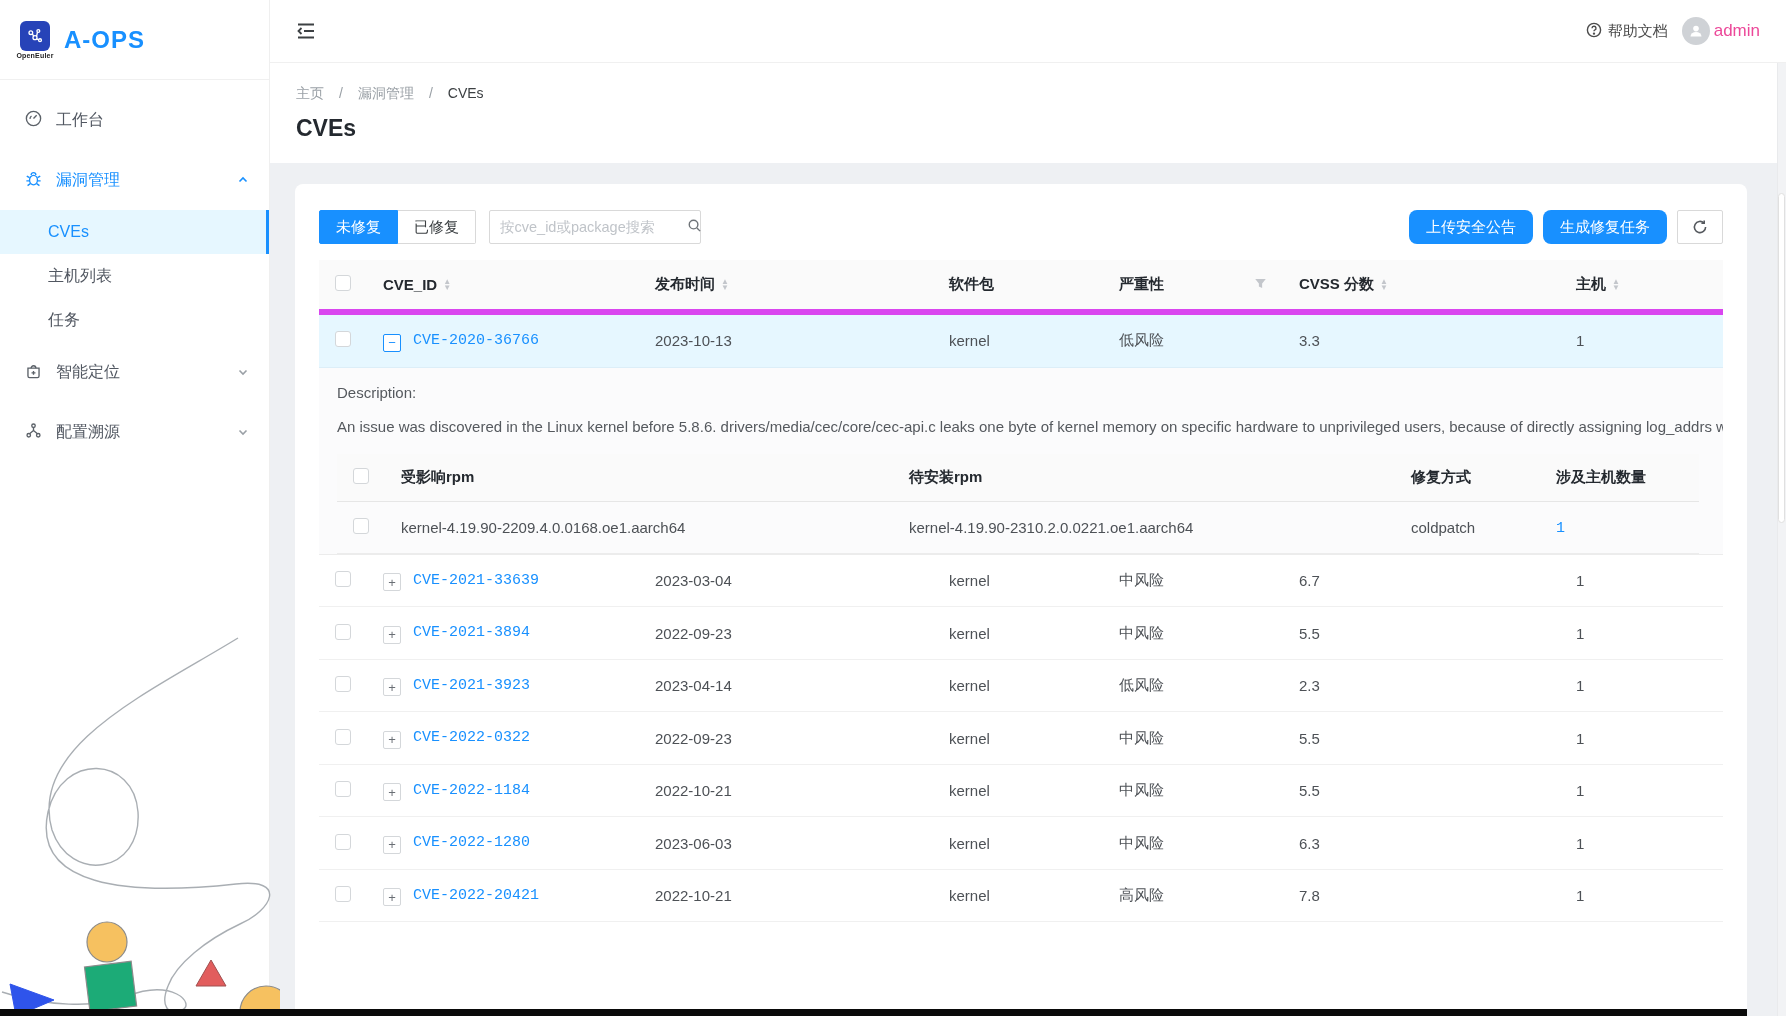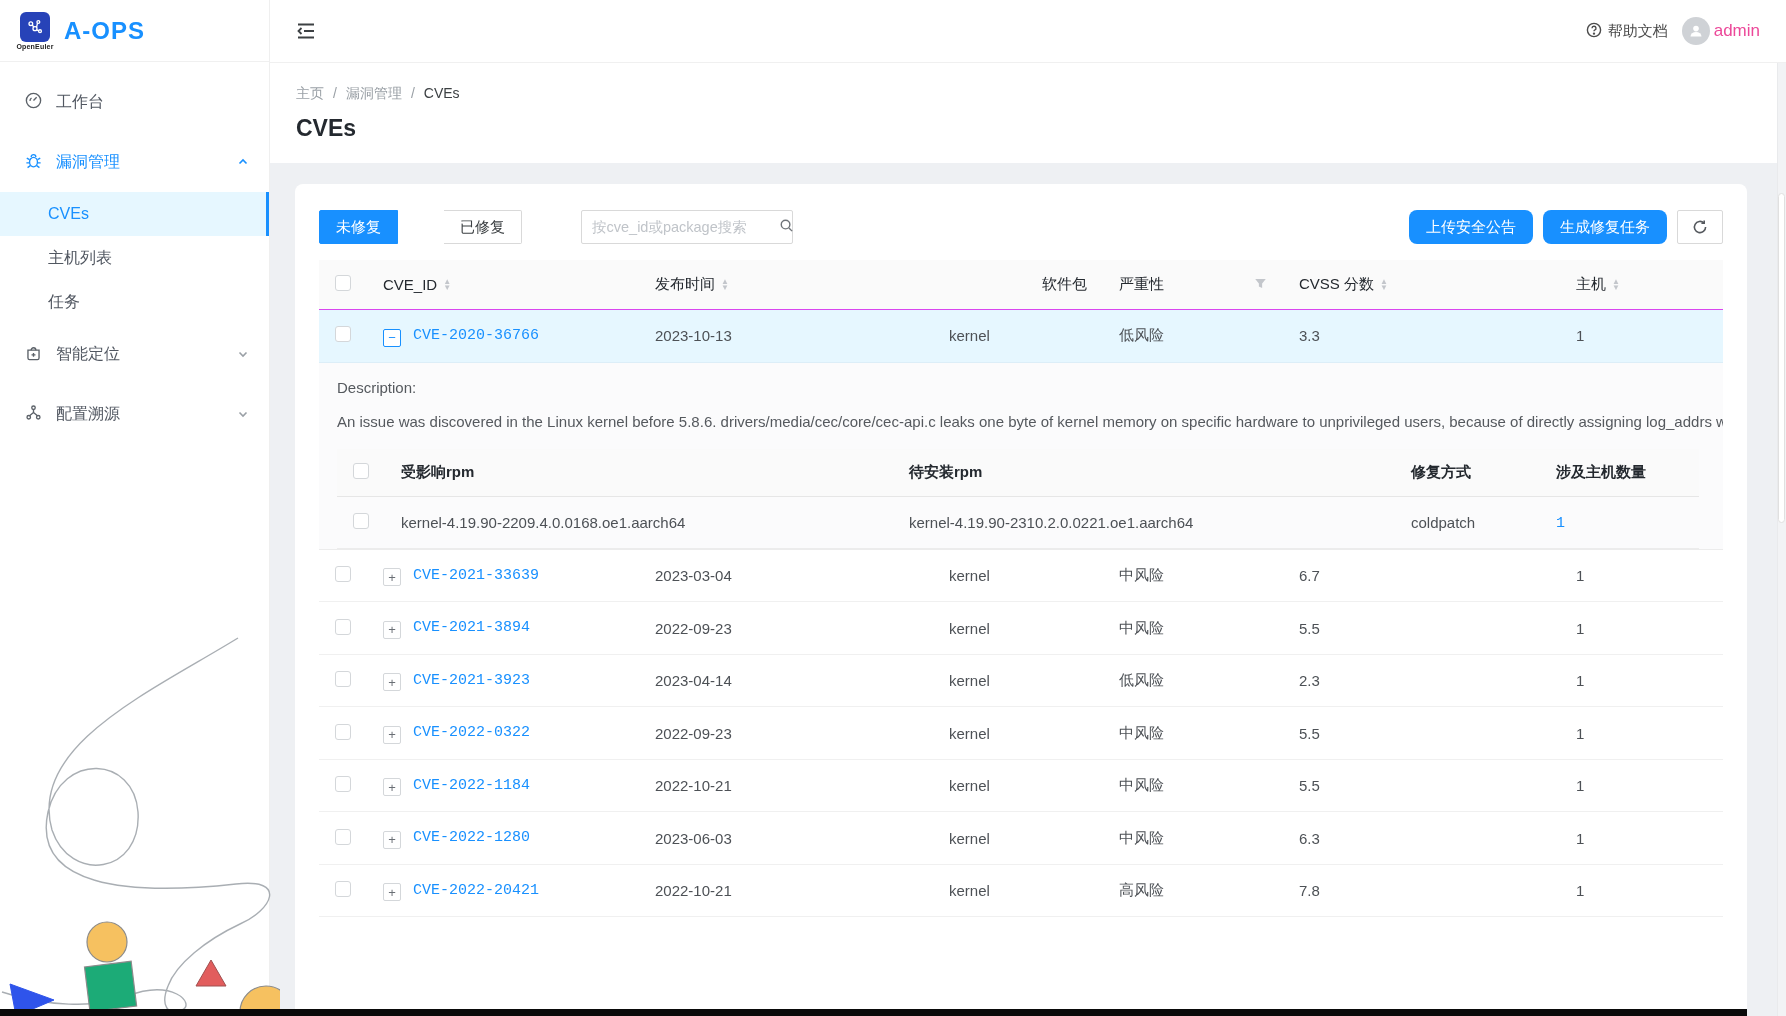--- a/index.html
+++ b/index.html
@@ -3,21 +3,21 @@
 <meta charset="utf-8">
 <style>
   * { margin:0; padding:0; box-sizing:border-box; }
   html,body { width:1786px; height:1016px; overflow:hidden;
     font-family:"Liberation Sans","DejaVu Sans",sans-serif;
     background:#eef0f3; color:#333; }
 
   
   .sidebar { position:absolute; left:0; top:0; bottom:0; width:270px;
     background:#fff; border-right:1px solid #efefef; z-index:5; }
-  .logo-row { height:62px; display:flex; align-items:center; padding:0 16px;
+  .logo-row { height:80px; display:flex; align-items:center; padding:0 16px;
     border-bottom:1px solid #f0f0f0; }
   .logo-mark { width:38px; display:flex; flex-direction:column; align-items:center; }
   .logo-sq { width:30px; height:30px; border-radius:6px; background:#2743b8;
     display:flex; align-items:center; justify-content:center; }
   .logo-caption { font-size:7px; font-weight:bold; color:#222; margin-top:1px; letter-spacing:.2px; }
   .brand-name { color:#1890ff; font-size:24px; font-weight:bold; margin-left:10px; letter-spacing:1px; }
   .menu { padding-top:10px; }
   .menu-item { height:60px; display:flex; align-items:center; padding:0 20px 0 24px;
     font-size:16px; color:#515761; cursor:pointer; position:relative; }
   .menu-item .mi-label { margin-left:13px; }
@@ -37,49 +37,49 @@
   .topbar-right { margin-left:auto; display:flex; align-items:center; gap:14px; }
   .help { display:flex; align-items:flex-end; gap:6px; font-size:15px; color:#4a4a4a; cursor:pointer; }
   .user { display:flex; align-items:center; cursor:pointer; }
   .avatar { width:28px; height:28px; border-radius:50%; background:#cfd2d6;
     display:flex; align-items:center; justify-content:center; }
   .user-name { font-size:17px; color:#ec4899; margin-left:4px; }
 
   
   .page-head { position:absolute; left:270px; right:0; top:63px; height:100px;
     background:#fff; padding:22px 0 0 26px; z-index:3; }
-  .breadcrumb { font-size:14px; color:#9aa0a6; display:flex; gap:9px; }
+  .breadcrumb { font-size:14px; color:#9aa0a6; display:flex; gap:15px; }
   .breadcrumb .crumb-last { color:#3c4043; }
   .page-title { font-size:23px; font-weight:bold; color:#24292f; margin-top:12px; }
 
   
   .main { position:absolute; left:270px; right:0; top:163px; bottom:0; background:#eef0f3; }
   .card { background:#fff; border-radius:8px; margin:21px 39px 0 25px; padding:26px 24px 24px 24px;
     min-height:900px; }
 
-  .toolbar { display:flex; align-items:flex-start;gap:46px; }
+  .toolbar { display:flex; align-items:flex-start; }
   .seg-btn { height:34px; padding:0 16px; font-size:15px; cursor:pointer;
     border:1px solid #d9d9d9; background:#fff; color:#3c4043; }
   .seg-btn.first { border-radius:2px 0 0 2px; background:#1890ff; border-color:#1890ff; color:#fff; }
   .seg-btn.second { border-radius:0 2px 2px 0; border-left:none; }
   .search-box { margin-left:13px; width:212px; height:34px; border:1px solid #d9d9d9; border-radius:2px;
     display:flex; align-items:center; padding:0 10px; background:#fff; }
   .search-box input { border:none; outline:none; flex:1; font-size:14.5px; color:#333;
     font-family:"Liberation Sans","DejaVu Sans",sans-serif; }
   .search-box input::placeholder { color:#c0c4c9; }
   .toolbar-right { margin-left:auto; display:flex; align-items:center; gap:10px; }
   .primary-btn { height:34px; padding:0 17px; background:#1890ff; color:#fff; border:none;
     border-radius:8px; font-size:15px; cursor:pointer; font-family:inherit; }
   .icon-btn { width:46px; height:34px; background:#fff; border:1px solid #d9d9d9; border-radius:2px;
     display:flex; align-items:center; justify-content:center; cursor:pointer; }
 
   
   table.cve-table { width:100%; border-collapse:collapse; margin-top:16px; table-layout:fixed; }
-  .cve-table th { background:#fafafa; font-size:15px; font-weight:normal; color:#24292f;
-    text-align:right; padding:15px 16px; border-bottom:1px solid #d946ef; }
+  .cve-table th { background:#fafafa; font-size:15px; font-weight:bold; color:#24292f;
+    text-align:left; padding:15px 16px; border-bottom:6px solid #d946ef; }
   .cve-table td { font-size:15px; color:#4d5156; padding:15px 16px; border-bottom:1px solid #f0f0f0;
     overflow:hidden; white-space:nowrap; }
   .cve-table tr.expanded-row td { background:#e6f7ff; border-bottom-color:#dceef8; }
   .th-flex { display:flex; align-items:center; }
   .sorter { display:inline-flex; flex-direction:column; margin-left:6px; line-height:6px; }
   .sorter span { font-size:8px; color:#c3c6cb; height:6px; }
   .filter-ic { margin-left:auto; }
   .checkbox { width:16px; height:16px; border:1px solid #d4d7da; border-radius:3px;
     background:#fff; display:inline-block; cursor:pointer; }
   .expander { width:18px; height:18px; border:1px solid #d4d7da; border-radius:2px; background:#fff;

